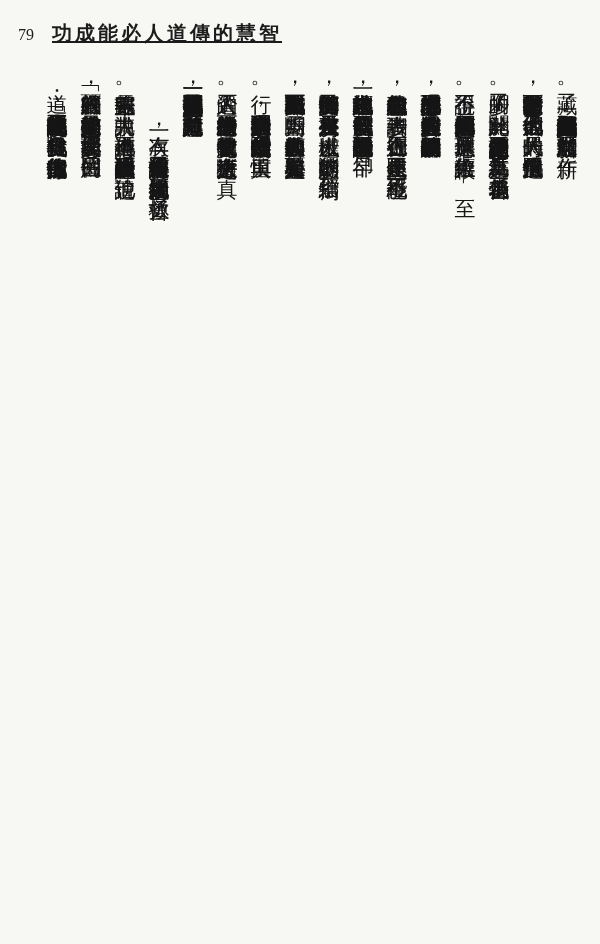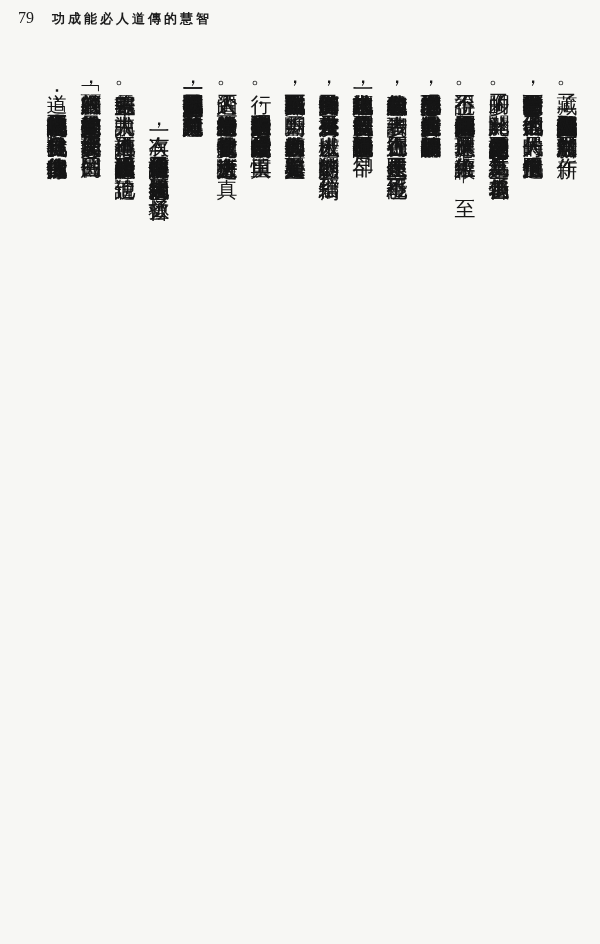--- a/index.html
+++ b/index.html
@@ -10,36 +10,37 @@
   .page {
     position: relative;
     width: 600px;
     height: 944px;
     background: #f7f7f4;
     overflow: hidden;
     font-family: "Liberation Serif", "DejaVu Serif", serif;
   }
   .page-header {
     position: absolute;
-    top: 9px;
+    top: 20px;
     left: 18px;
     display: flex;
     align-items: baseline;
     gap: 18px;
     color: #1c1c1c;
     white-space: nowrap;
   }
   .page-number {
     font-size: 16px;
     font-family: "Liberation Serif", "DejaVu Serif", serif;
   }
   .running-title {
-    font-size: 13px;
+    font-size: 20px;
     font-weight: 600;
     letter-spacing: 3px;
+    text-decoration: underline;
   }
   .body-columns {
     position: absolute;
     top: 78px;
     right: 16px;
     height: 866px;
     writing-mode: vertical-rl;
     text-orientation: mixed;
     font-size: 21px;
     line-height: 34px;

